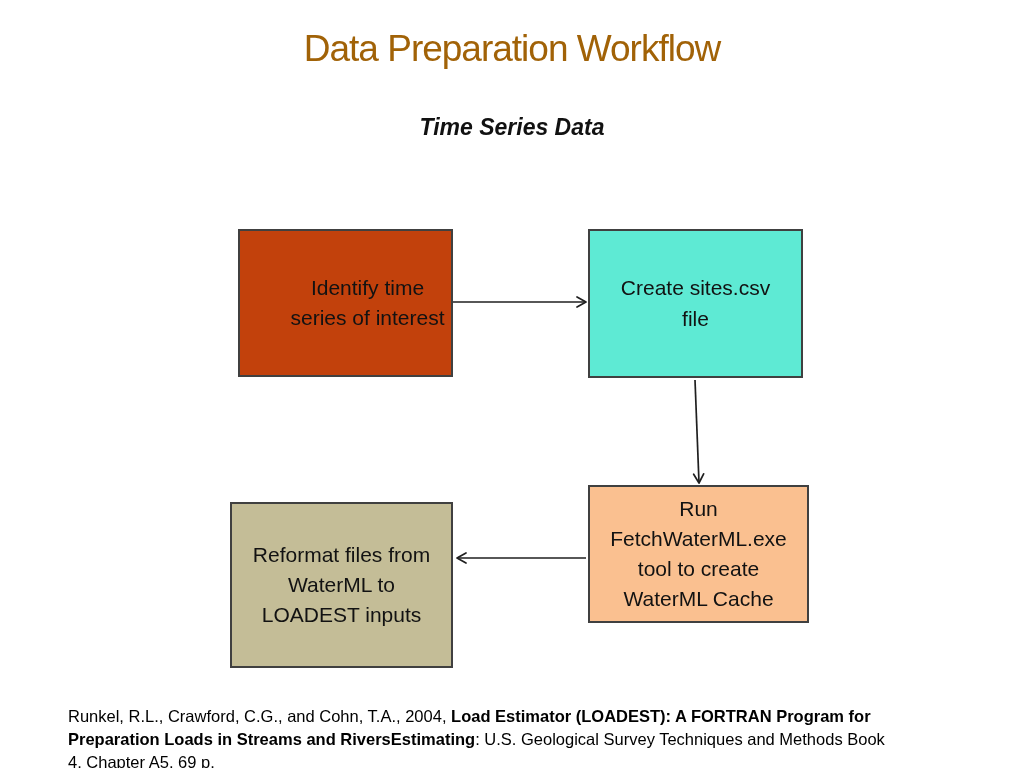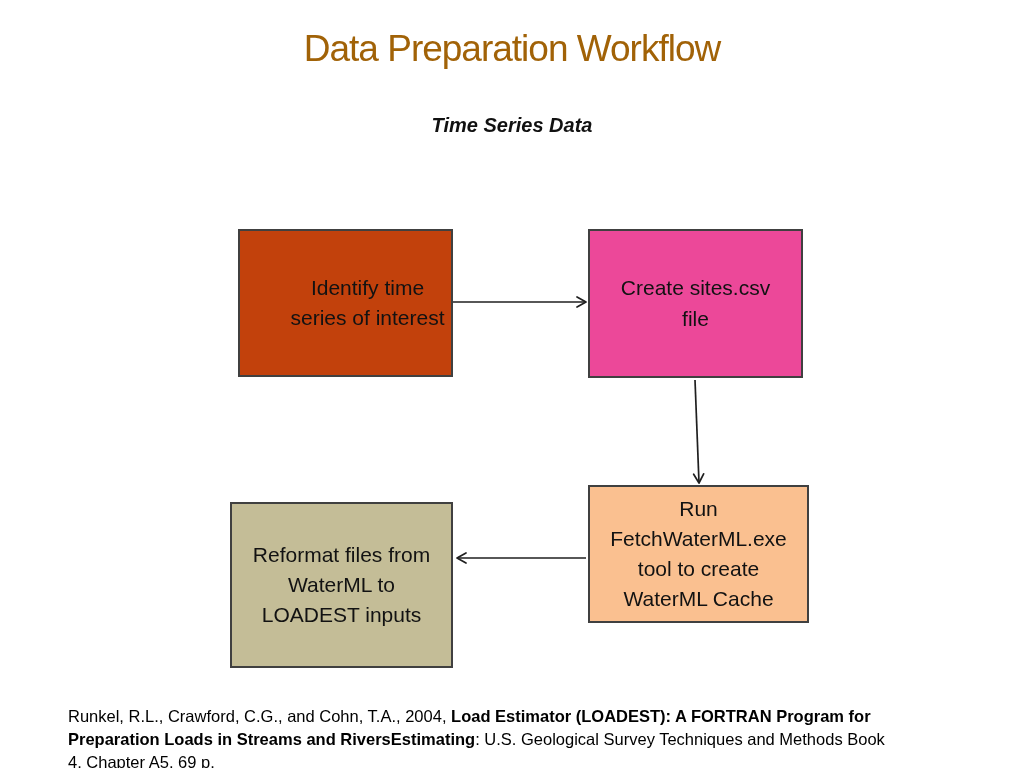--- a/index.html
+++ b/index.html
@@ -19,21 +19,21 @@
     font-size: 37px;
     font-weight: 400;
     letter-spacing: -1px;
     color: #a16207;
     white-space: nowrap;
   }
   .slide-subtitle {
     position: absolute;
     left: 0; right: 0; top: 114px;
     text-align: center;
-    font-size: 20px;
+    font-size: 23px;
     font-style: italic;
     font-weight: bold;
     color: #111111;
     white-space: nowrap;
   }
   .flow-box {
     position: absolute;
     box-sizing: border-box;
     border: 2px solid #404040;
     display: flex;
@@ -72,21 +72,21 @@
 
 <div class="slide">
 
   <div class="slide-title">Data Preparation Workflow</div>
 
   <div class="slide-subtitle">Time Series Data</div>
 
   <div class="flow-box box-identify" style="background-color: #c2410c; padding-left: 44px;">Identify time
 series of interest</div>
 
-  <div class="flow-box box-create" style="background-color: #ec4899;">Create sites.csv
+  <div class="flow-box box-create" style="background-color: #5eead4;">Create sites.csv
 file</div>
 
   <div class="flow-box box-run" style="background-color: rgb(250, 192, 144);">Run
 FetchWaterML.exe
 tool to create
 WaterML Cache</div>
 
   <div class="flow-box box-reformat" style="background-color: rgb(196, 189, 151);">Reformat files from
 WaterML to
 LOADEST inputs</div>

